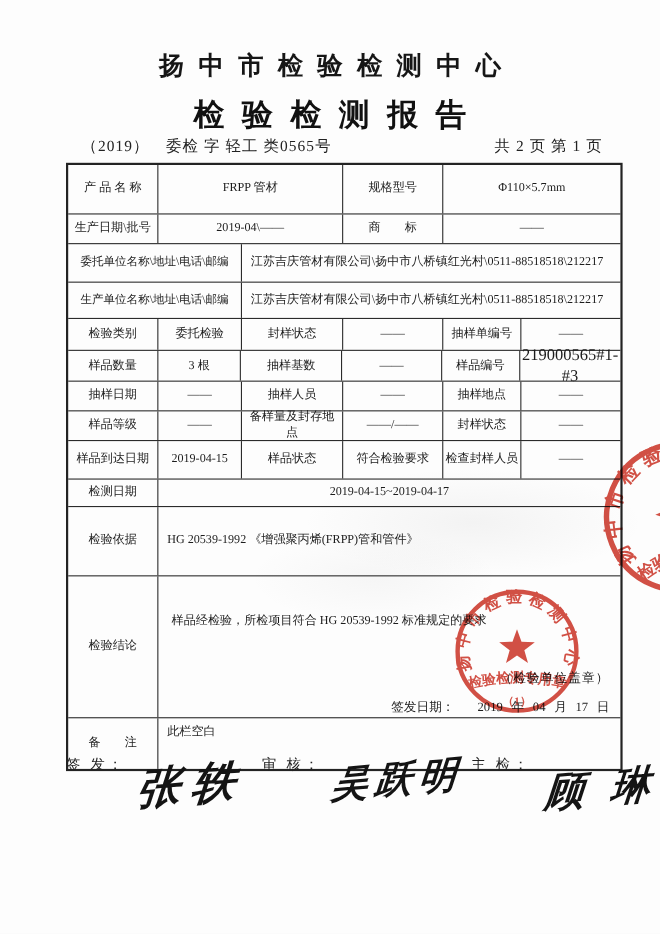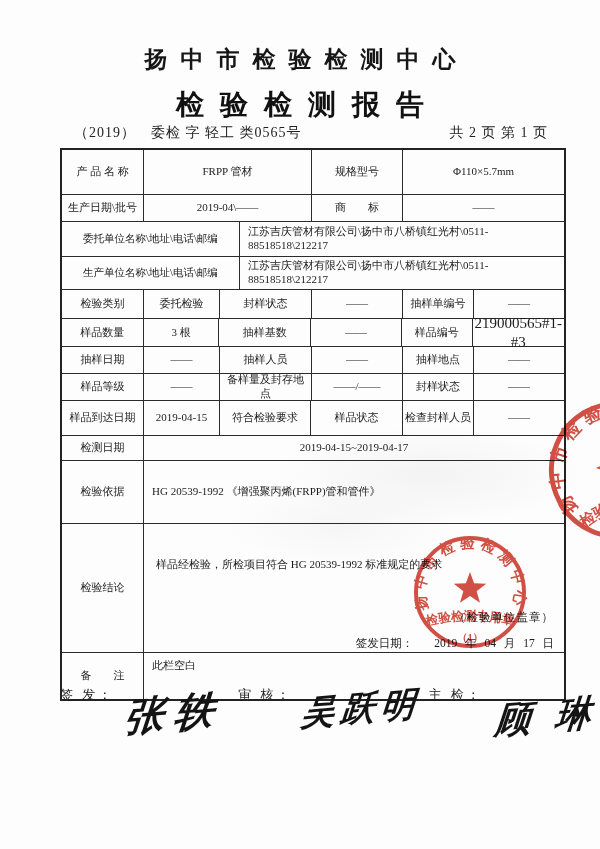--- a/index.html
+++ b/index.html
@@ -39,21 +39,21 @@
   .trow:last-child { border-bottom: none; }
   .cell {
     border-right: 1px solid #2b2b2b;
     display: flex; align-items: center; justify-content: center;
     font-size: 11px; text-align: center; line-height: 1.25;
     padding: 1px 2px; color: #1c1c1c;
   }
   .cell:last-child { border-right: none; flex: 1; }
   .c1 { width: 82px; } .c2 { width: 76px; } .c23 { width: 168px; }
   .c3 { width: 92px; } .c4 { width: 91px; } .c5 { width: 71px; }
-  .wlabel { width: 178px; font-size: 10.5px; }
+  .wlabel { width: 158px; font-size: 10.5px; }
   .left { justify-content: flex-start; text-align: left; padding-left: 8px; }
   .tiny { font-size: 15px; letter-spacing: 0; }
   .h31{height:45px}.h27{height:27px}.h35{height:35px}.h33{height:33px}
   .h29{height:29px}.h28{height:28px}.h25{height:25px}.h63{height:63px}
   .h129{height:129px}.h46{height:46px}
 
   
   .conclusion-cell { position: relative; display: block; }
   .conclusion-text {
     position: absolute; top: 32px; left: 12px; right: 24px;
@@ -155,22 +155,22 @@
       <div class="cell c2">——</div>
       <div class="cell c3">备样量及封存地点</div>
       <div class="cell c4">——/——</div>
       <div class="cell c5">封样状态</div>
       <div class="cell">——</div>
     </div>
 
     <div class="trow h35">
       <div class="cell c1">样品到达日期</div>
       <div class="cell c2">2019-04-15</div>
+      <div class="cell c3">样品状态</div>
       <div class="cell c4">符合检验要求</div>
-      <div class="cell c3">样品状态</div>
       <div class="cell c5">检查封样人员</div>
       <div class="cell">——</div>
     </div>
 
     <div class="trow h25">
       <div class="cell c1">检测日期</div>
       <div class="cell">2019-04-15~2019-04-17</div>
     </div>
 
     <div class="trow h63">

